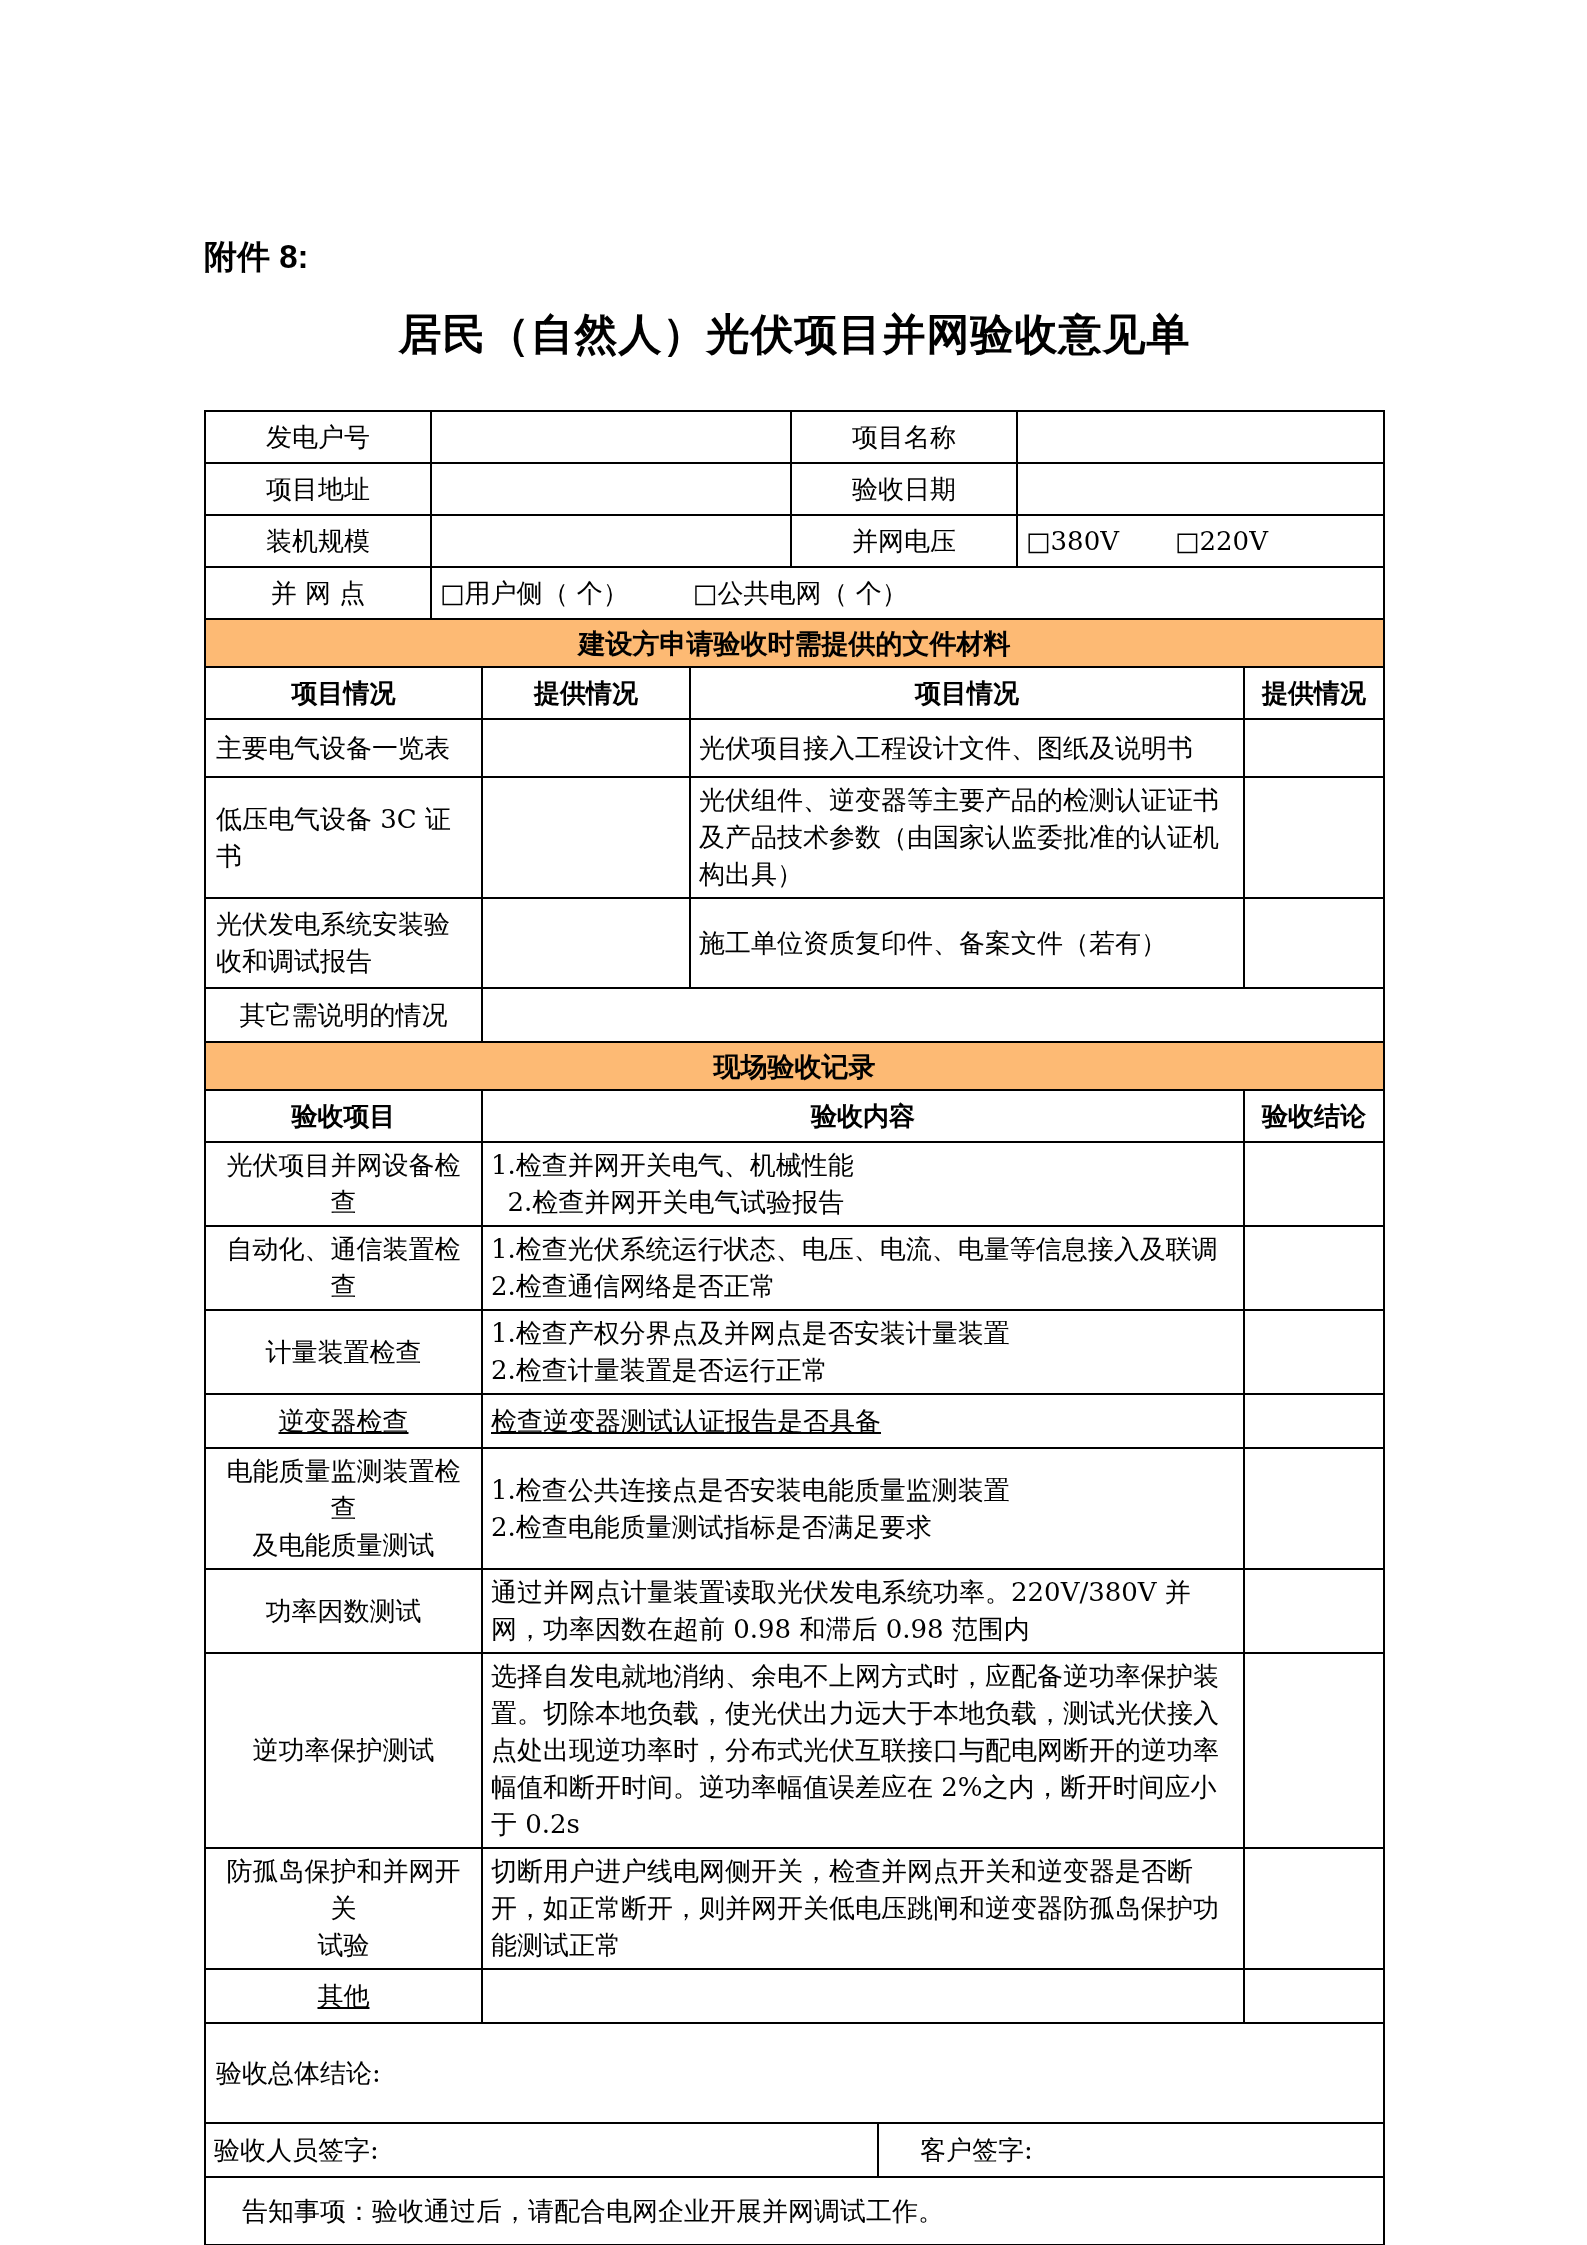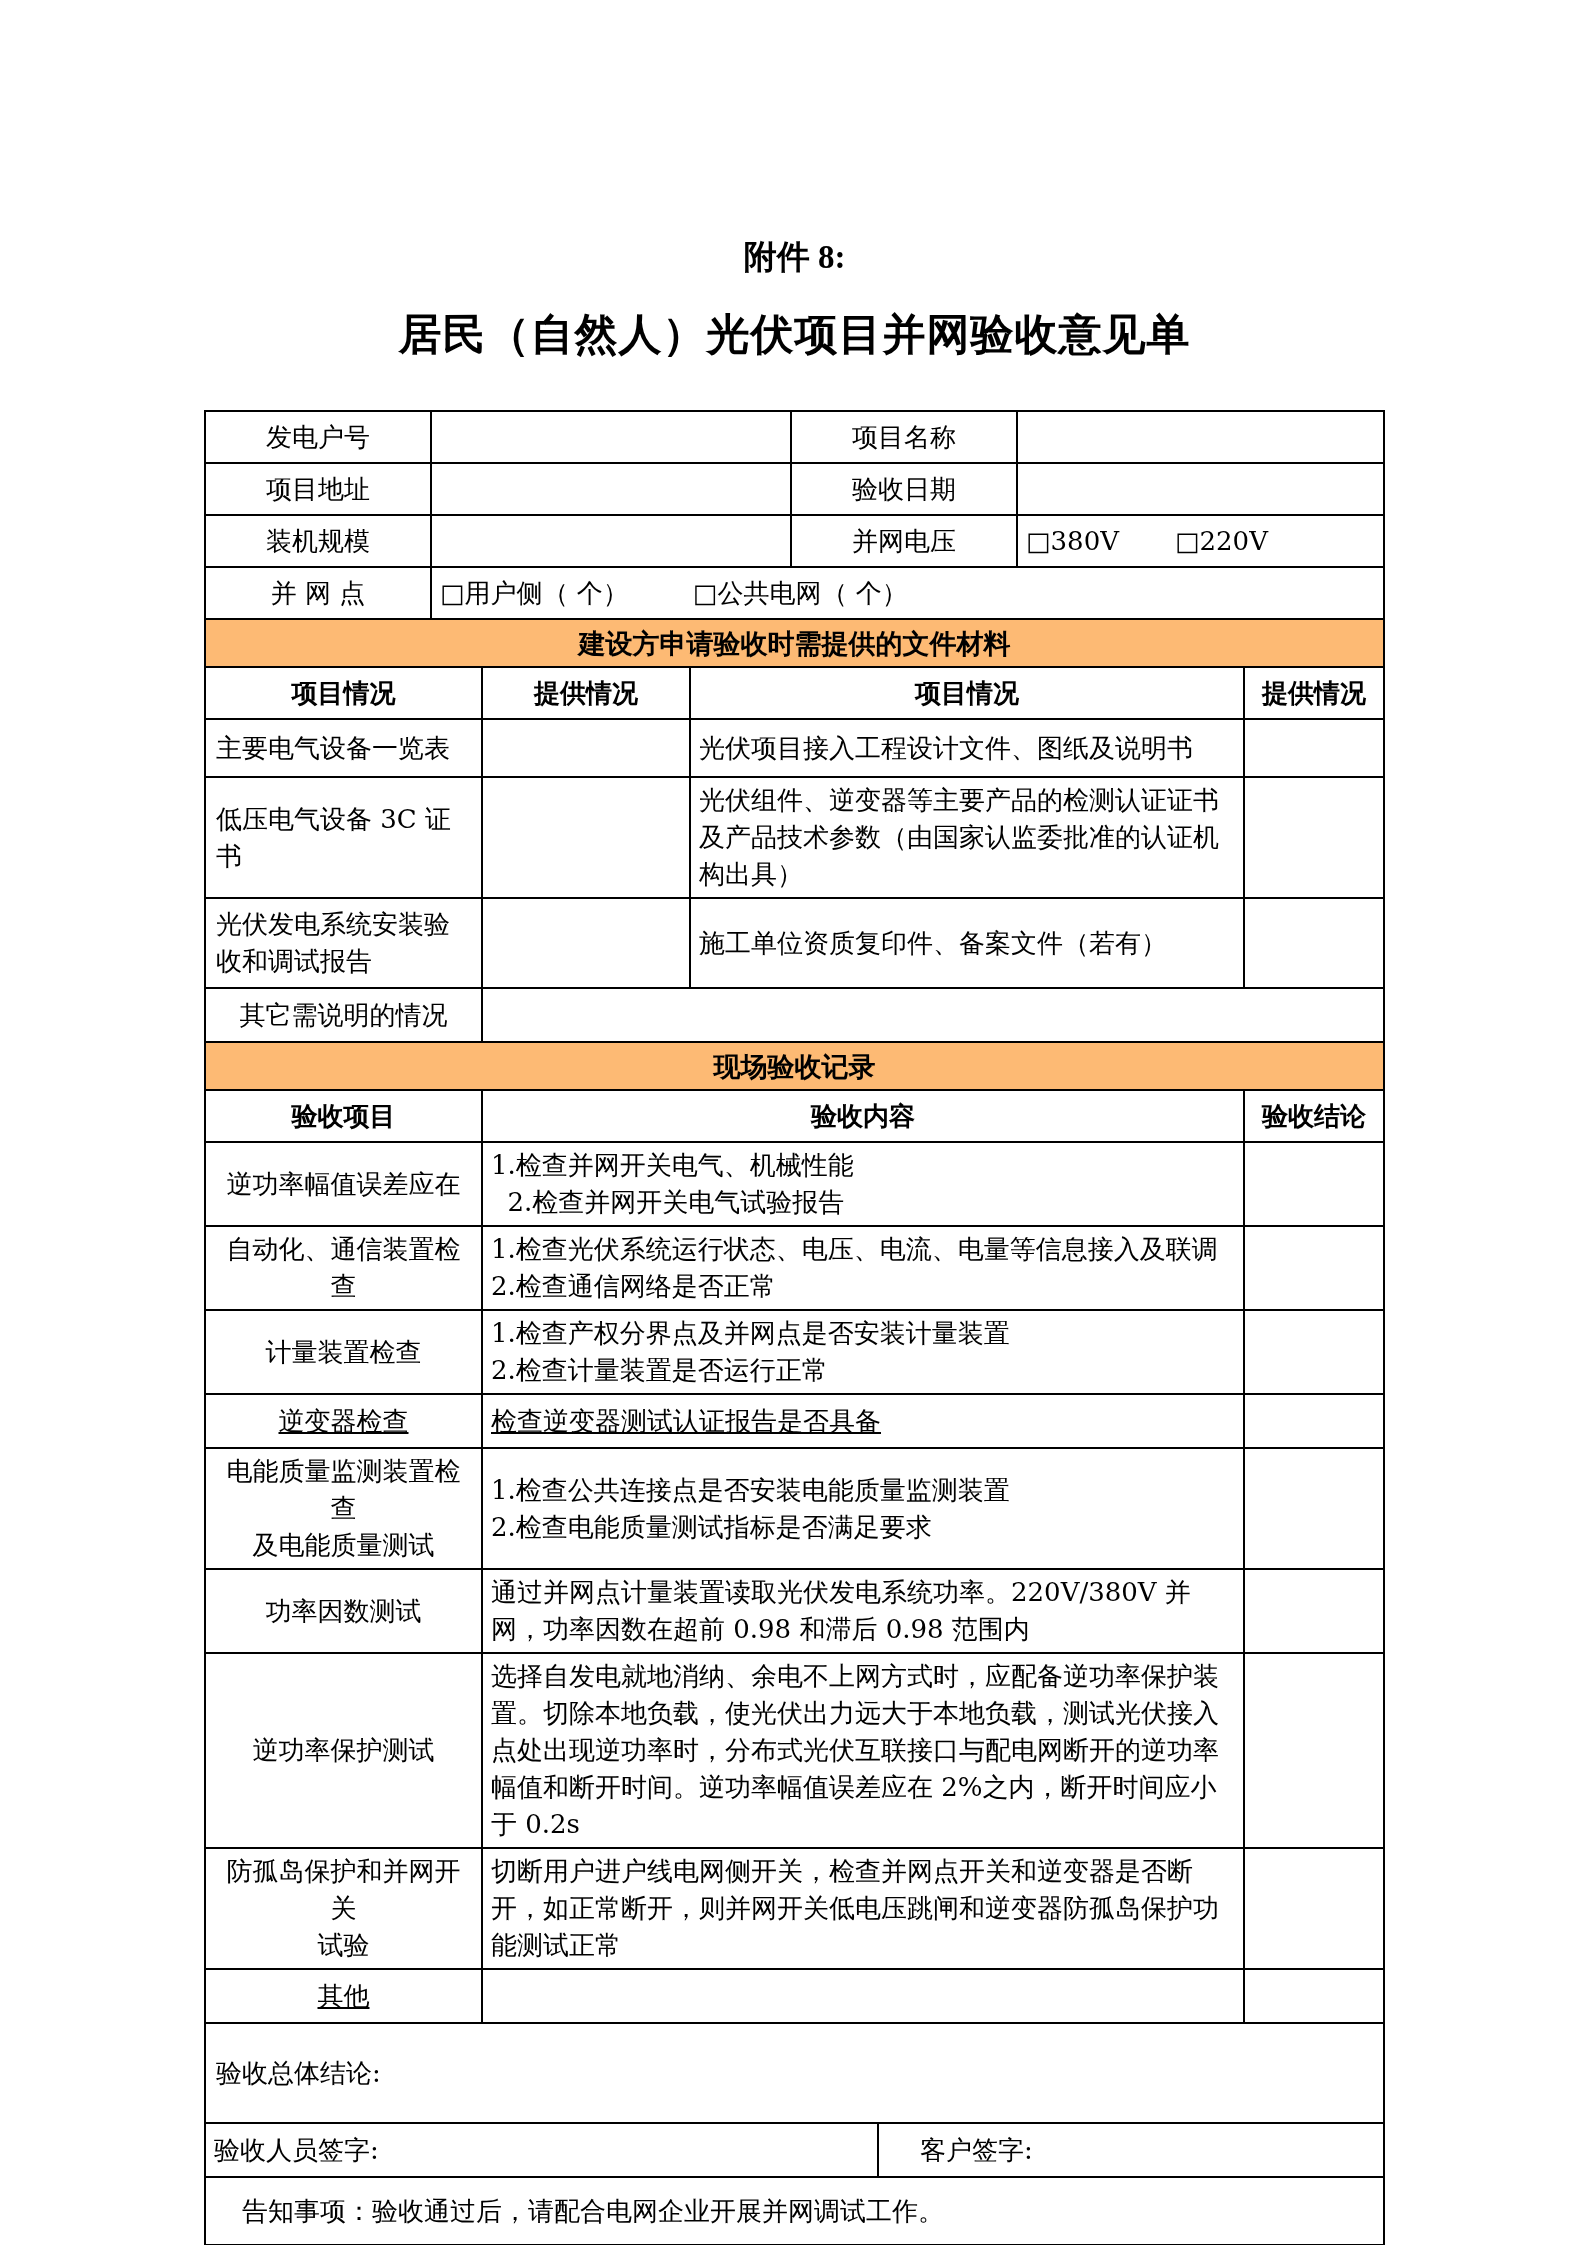--- a/index.html
+++ b/index.html
@@ -14,24 +14,24 @@
     overflow: hidden;
   }
   .content {
     position: absolute;
     left: 204px;
     top: 0;
     width: 1181px;
   }
   .attachment {
     margin-top: 235px;
-    font-family: Liberation Serif, serif;
+    font-family: Liberation Sans, sans-serif;
     font-weight: 700;
     font-size: 33px;
-    text-align: center;
+    text-align: left;
   }
   .doc-title {
     margin-top: 26px;
     font-family: "DejaVu Sans", "Liberation Sans", sans-serif;
     font-weight: 700;
     font-size: 43px;
     text-align: center;
     letter-spacing: 1px;
   }
   .form-table {
@@ -178,21 +178,21 @@
         <div class="cell section">现场验收记录</div>
       </div>
 
       <div class="row h-head">
         <div class="cell bold-h rc1">验收项目</div>
         <div class="cell bold-h rc2">验收内容</div>
         <div class="cell bold-h rc3">验收结论</div>
       </div>
 
       <div class="row h-rec2">
-        <div class="cell lbl rc1 preline">逆功率幅值误差应在</div>
+        <div class="cell lbl rc1 preline">光伏项目并网设备检查</div>
         <div class="cell val rc2 prewrap">1.检查并网开关电气、机械性能
   2.检查并网开关电气试验报告</div>
         <div class="cell val rc3"></div>
       </div>
 
       <div class="row h-rec2">
         <div class="cell lbl rc1 preline">自动化、通信装置检查</div>
         <div class="cell val rc2 prewrap">1.检查光伏系统运行状态、电压、电流、电量等信息接入及联调
 2.检查通信网络是否正常</div>
         <div class="cell val rc3"></div>

